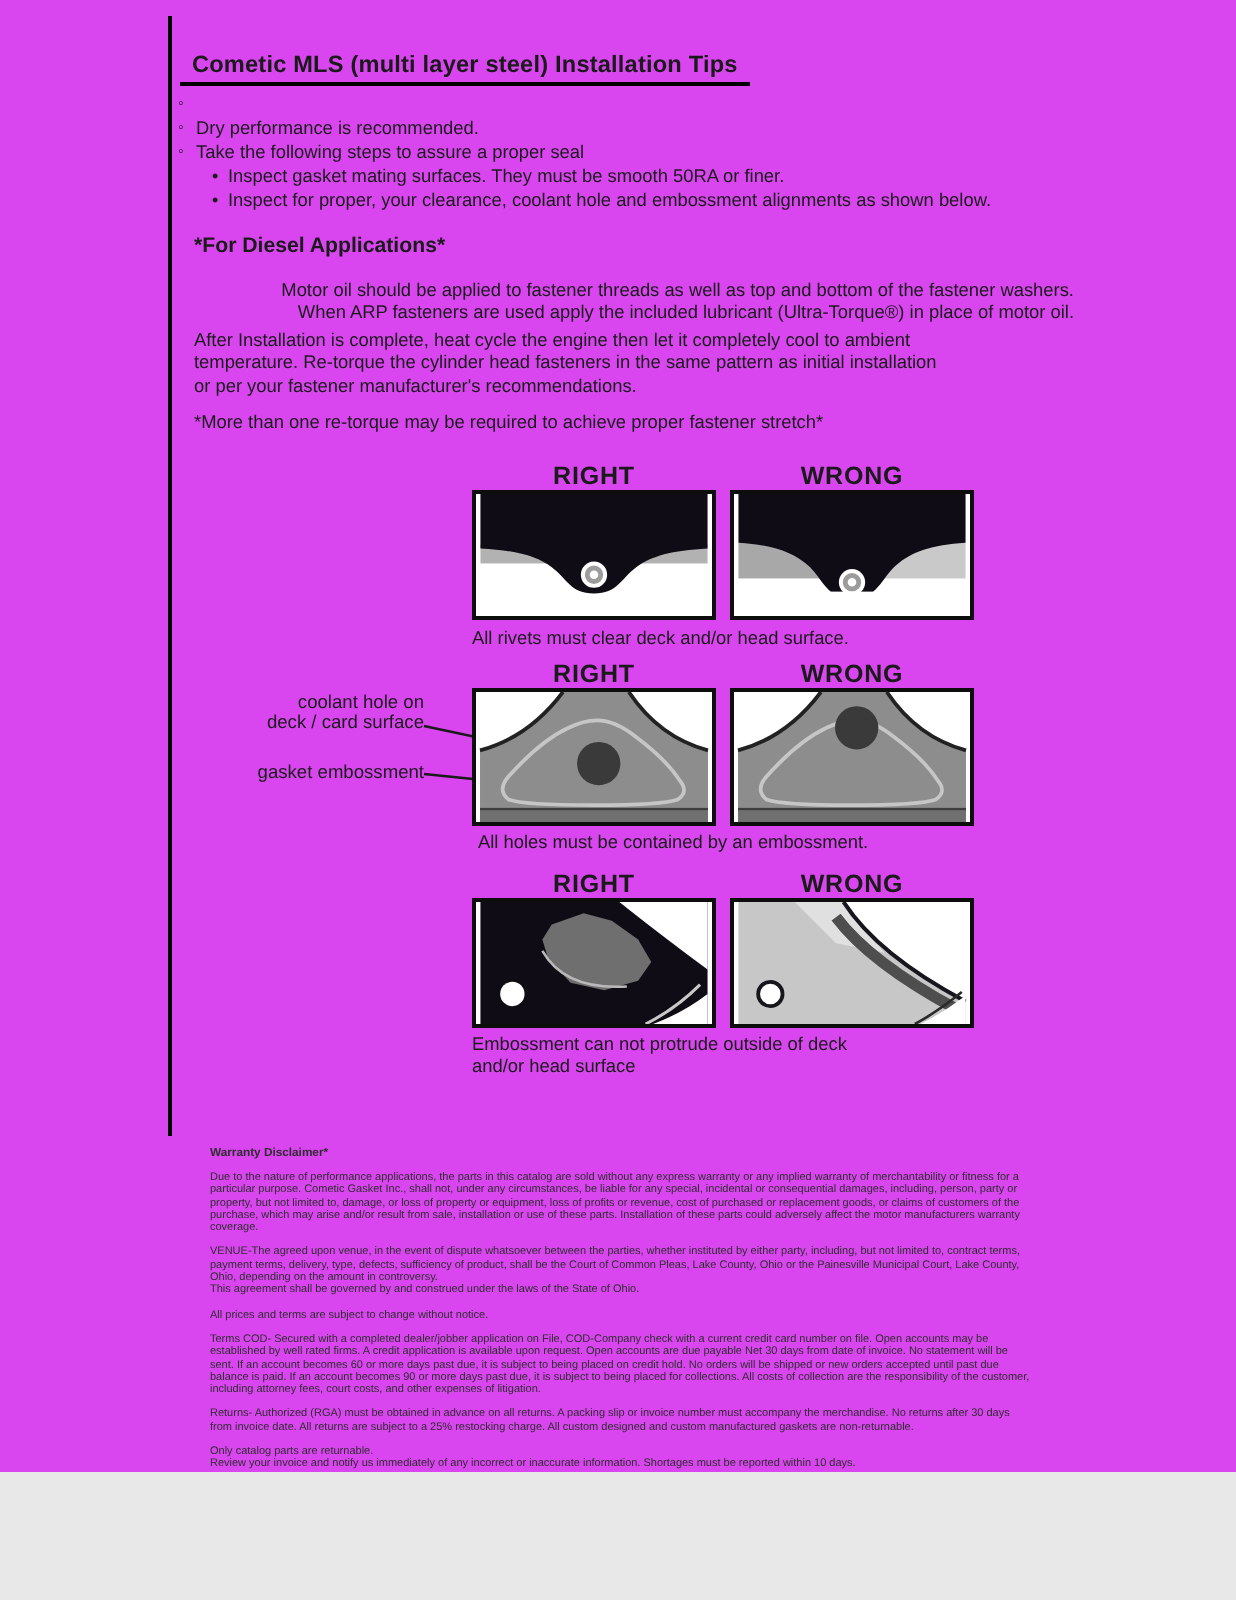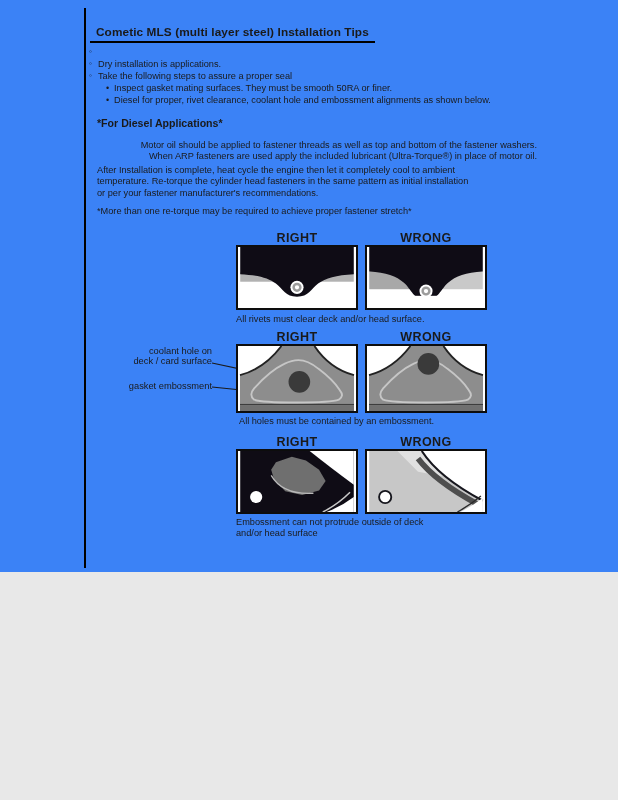--- a/index.html
+++ b/index.html
@@ -1,17 +1,17 @@
 <!DOCTYPE html>
 <html><head>
 <meta charset="utf-8">
 <style>
   html,body{margin:0;padding:0;background:#e8e8e8;}
   .page{
-    position:relative;width:618px;height:572px;background:#3b82f6;
+    position:relative;width:618px;height:736px;background:#d946ef;
     font-family:"Liberation Sans",sans-serif;color:#1a1a1a;overflow:hidden;
     margin:0 auto;
   }
   .abs{position:absolute;}
   .vline{left:84px;top:8px;width:2px;height:560px;background:#000;}
   .title{
     left:90px;top:25px;font-size:11.8px;font-weight:bold;letter-spacing:.1px;
     padding:0 6px 2px 6px;border-bottom:2px solid #000;white-space:nowrap;
   }
   .tips{left:89px;top:46px;font-size:9.2px;line-height:12.1px;width:470px;}
@@ -42,33 +42,33 @@
   <div class="abs vline"></div>
 
   <div class="abs title">Cometic MLS (multi layer steel) Installation Tips</div>
 
   <div class="abs tips">
     <div class="tip-row">
       <span class="tip-bullet">◦</span>
     </div>
     <div class="tip-row">
       <span class="tip-bullet">◦</span>
-      <span>Dry installation is applications.</span>
+      <span>Dry performance is recommended.</span>
     </div>
     <div class="tip-row">
       <span class="tip-bullet">◦</span>
       <span>Take the following steps to assure a proper seal</span>
     </div>
     <div class="tip-row indent">
       <span class="tip-bullet">•</span>
       <span>Inspect gasket mating surfaces.  They must be smooth 50RA or finer.</span>
     </div>
     <div class="tip-row indent">
       <span class="tip-bullet">•</span>
-      <span>Diesel for proper, rivet clearance, coolant hole and embossment alignments as shown below.</span>
+      <span>Inspect for proper, your clearance, coolant hole and embossment alignments as shown below.</span>
     </div>
   </div>
 
   <div class="abs h2">*For Diesel Applications*</div>
   <div class="abs para p1">Motor oil should be applied to fastener threads as well as top and bottom of the fastener washers.
 When ARP fasteners are used apply the included lubricant (Ultra-Torque®) in place of motor oil.</div>
   <div class="abs para p3">*More than one re-torque may be required to achieve proper fastener stretch*</div>
   <div class="abs para p2">After Installation is complete, heat cycle the engine then let it completely cool to ambient
 temperature. Re-torque the cylinder head fasteners in the same pattern as initial installation
 or per your fastener manufacturer's recommendations.</div>

